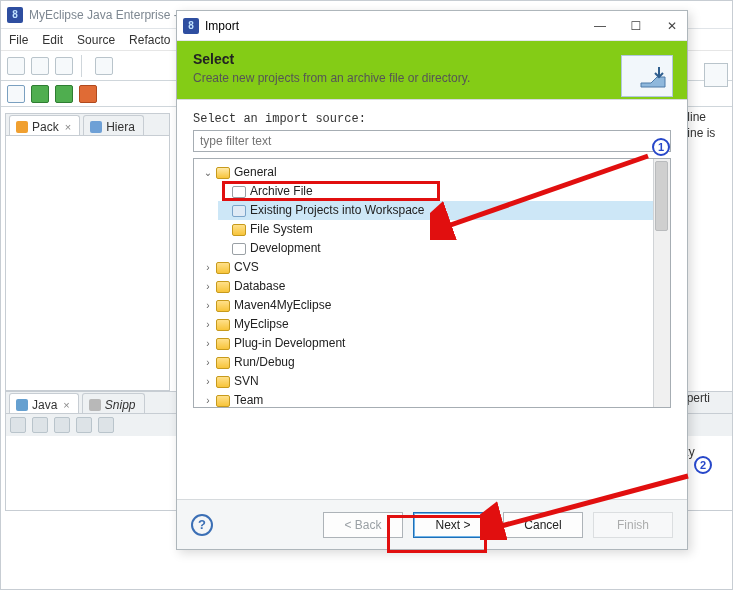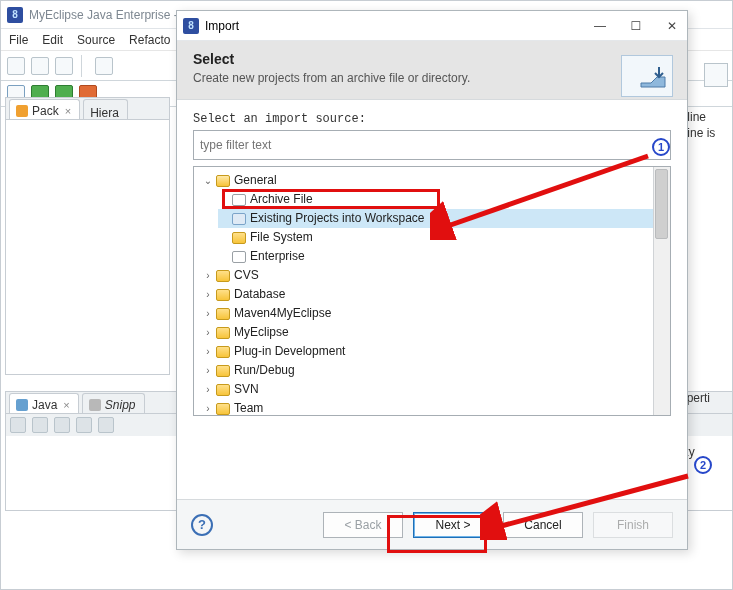--- a/index.html
+++ b/index.html
@@ -5,44 +5,44 @@
   * { box-sizing: border-box; font-family: "Segoe UI", Tahoma, sans-serif; font-size: 12px; }
   body { margin: 0; width: 733px; height: 590px; background: #fff; overflow: hidden; position: relative; }
   .main-window { position: absolute; left: 0; top: 0; width: 733px; height: 590px; border: 1px solid #c7cdd3; }
   .main-title { height: 28px; background: #fff; color: #7d8791; display: flex; align-items: center; padding: 0 6px; border-bottom: 1px solid #e0e4e8; }
   .app-icon { width: 16px; height: 16px; background: #2e4ea0; border-radius: 2px; margin-right: 6px; display:inline-flex;align-items:center;justify-content:center;color:#bfe1ff;font-size:10px;font-weight:bold;}
   .menu-bar { height: 22px; display: flex; align-items:center; gap: 14px; padding: 0 8px; color:#333; border-bottom:1px solid #e6e6e6;}
   .menu-item { cursor:default; }
   .toolbar { height: 30px; display:flex; align-items:center; gap:6px; padding:0 6px; border-bottom:1px solid #cfd6db;}
   .tb-btn { width:18px; height:18px; border:1px solid #b9c4cb; background:#f6f9fb; border-radius:2px;}
   .tb-sep { width:6px; height:22px; border-left:1px solid #cfd6db; margin:0 2px;}
-  .left-panel { position:absolute; left:4px; top:96px; width:165px; height:278px; border:1px solid #c7cdd3; background:#fff;}
+  .left-panel { position:absolute; left:4px; top:112px; width:165px; height:278px; border:1px solid #c7cdd3; background:#fff;}
   .view-tabs { height:22px; display:flex; align-items:flex-end; background:#eef1f3; border-bottom:1px solid #c7cdd3;}
   .view-tab { height:20px; padding:2px 8px 0 6px; background:#fff; border:1px solid #c7cdd3; border-bottom:none; border-radius:3px 3px 0 0; margin-left:3px; display:flex; align-items:center; gap:4px; color:#333; font-size:11px;}
   .tab-x { color:#888; font-size:11px; margin-left:2px;}
   .tab-icon { width:12px;height:12px;background:#f0a030;border-radius:2px;display:inline-block;}
   .bottom-panel { position:absolute; left:4px; top:390px; width:728px; height:120px; border:1px solid #c7cdd3;}
   .right-panel-hint { position:absolute; right:4px; top:108px; width:60px; color:#333; font-size:12px; line-height:16px;}
   .right-panel-hint2 { position:absolute; right:4px; top:390px; width:60px; color:#333; font-size:12px;}
   .img-toolbar { height:22px; background:#eef1f3; display:flex; align-items:center; padding:0 4px; gap:6px;}
   .img-tb-ico { width:16px;height:16px; background:#dde3e7; border:1px solid #b9c4cb; border-radius:2px;}
 
   
   .dialog { position:absolute; left:176px; top:10px; width:512px; height:540px; background:#fff; border:1px solid #aeb6bb; box-shadow: 3px 3px 10px rgba(0,0,0,.15);}
   .dlg-title { height:30px; display:flex; align-items:center; padding:0 6px; border-bottom:1px solid #e4e7ea;}
   .win-btns { margin-left:auto; display:flex; gap:18px; color:#444;}
   .win-btn { width:18px; text-align:center; }
-  .dlg-header { padding:10px 16px 14px 16px; background:#e5e5e5; border-bottom:1px solid #d6dadd; position:relative;}
+  .dlg-header { padding:10px 16px 14px 16px; background:#84cc16; border-bottom:1px solid #d6dadd; position:relative;}
   .dlg-header h2 { margin:0 0 4px 0; font-size:14px; font-weight:600; color:#222;}
   .dlg-header p { margin:0; color:#555;}
   .dlg-icon { position:absolute; right:14px; top:14px; width:52px; height:42px; border:1px solid #b1c8dd; background:#f2f7fb; display:flex; align-items:flex-end; justify-content:flex-end;}
   .dlg-icon svg { margin:3px;}
   .dlg-body { padding:12px 16px 4px 16px;}
   .lbl { color:#333; display:block; margin-bottom:4px;font-family:Liberation Mono, monospace;}
-  .filter { width:100%; height:30px; border:1px solid #a6adb3; padding:0 6px; color:#888;}
+  .filter { width:100%; height:22px; border:1px solid #a6adb3; padding:0 6px; color:#888;}
   .tree-wrap { position:relative; margin-top:6px; border:1px solid #a6adb3; height:250px; }
   .tree-scroll { position:absolute; right:0; top:0; width:17px; height:100%; background:#f0f0f0; border-left:1px solid #d0d3d6;}
   .tree-thumb { position:absolute; right:2px; top:2px; width:13px; height:70px; background:#cfcfcf; border:1px solid #b9bbbd; border-radius:2px;}
   .tree { padding:4px 4px; overflow:hidden; height:100%;}
   .tree ul { list-style:none; margin:0; padding:0 0 0 16px;}
   .tree li { line-height:19px; color:#222; white-space:nowrap; display:flex; align-items:center;}
   .tw { width:12px; display:inline-block; text-align:center; color:#666; font-size:10px; margin-right:2px;}
   .fico { width:14px; height:12px; display:inline-block; margin-right:4px; border-radius:2px;}
   .folder { background:linear-gradient(#ffe08a,#f7c43a); border:1px solid #c79a1c;}
   .folder-open { background:linear-gradient(#ffe9a8,#f7c43a); border:1px solid #c79a1c;}
@@ -88,21 +88,21 @@
   </div>
   <span class="perspective-btn"></span>
 
   <div class="left-panel">
     <div class="view-tabs">
       <div class="view-tab">
         <span class="tab-icon"></span>
         <span>Pack</span>
         <span class="tab-x">×</span>
       </div>
-      <div class="view-tab" style="background:#eef1f3;flex-direction:column;">
+      <div class="view-tab" style="background:#eef1f3;">
         <span class="tab-icon" style="background:#6ea0d6;"></span>
         <span>Hiera</span>
       </div>
     </div>
   </div>
 
   <div class="right-panel-hint">
     <div>Outline</div>
     <div>outline is</div>
   </div>
@@ -176,21 +176,21 @@
                 <span>Existing Projects into Workspace</span>
               </li>
             <li>
                 <span class="tw"></span>
                 <span class="fico folder"></span>
                 <span>File System</span>
               </li>
             <li>
                 <span class="tw"></span>
                 <span class="fico file"></span>
-                <span>Enterprise</span>
+                <span>Development</span>
               </li>
           </ul>
           <li>
               <span class="tw">›</span>
               <span class="fico folder"></span>
               <span>CVS</span>
             </li>
           <li>
               <span class="tw">›</span>
               <span class="fico folder"></span>

